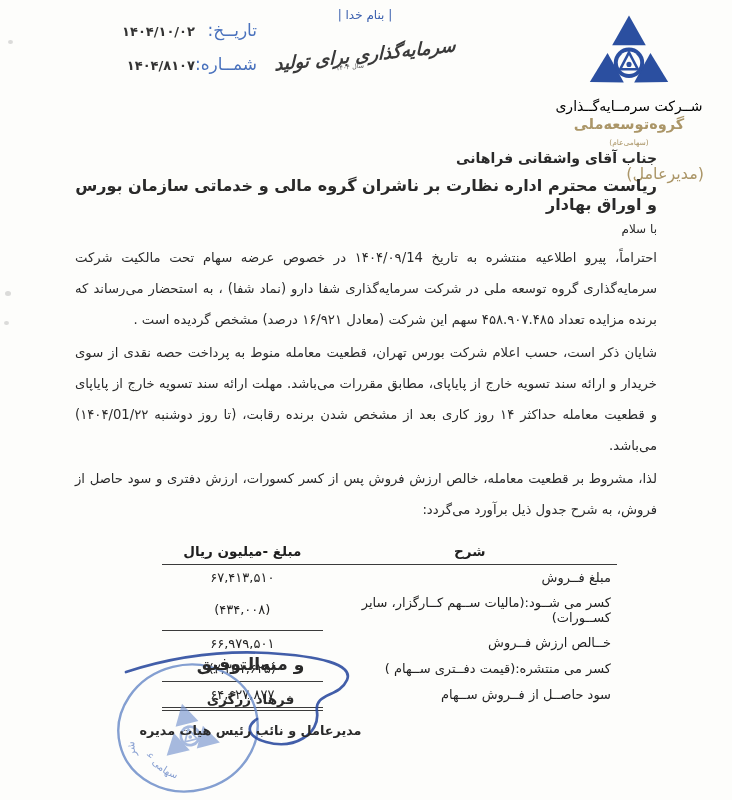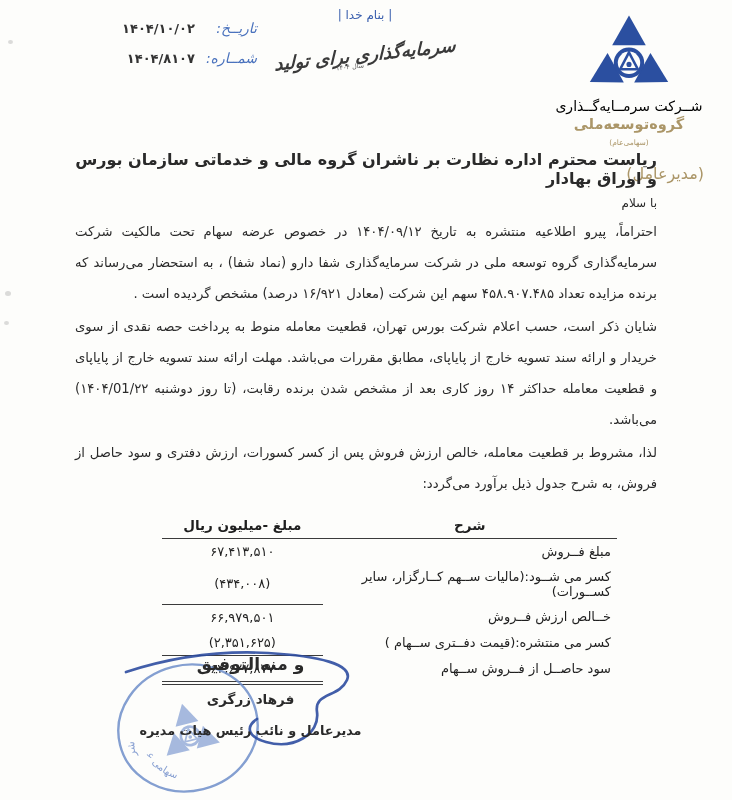--- a/index.html
+++ b/index.html
@@ -27,21 +27,21 @@
     font-family:"DejaVu Serif","Liberation Serif",serif;
     font-style:italic;font-weight:bold;
     font-size:18px;color:#3a3a3a;
     transform:rotate(-6deg) skewX(-6deg);
     white-space:nowrap;
   }
   .slogan-note{font-size:6.5px;color:#555;transform:rotate(-6deg);margin-top:-2px;margin-right:30px;}
 
   .hdr-left{position:absolute;top:20px;left:62px;width:195px;}
   .meta-row{display:flex;flex-direction:row;align-items:baseline;margin-bottom:14px;}
-  .meta-label{width:62px;font-size:14px;color:#4a72bd;flex:none;font-style:italic;}
+  .meta-label{width:62px;font-size:17px;color:#4a72bd;flex:none;}
   .meta-value{direction:ltr;text-align:right;font-size:13px;font-weight:bold;color:#333;flex:1;}
 
   
   .content{position:absolute;top:150px;right:75px;left:75px;}
   .addr1{font-size:14px;font-weight:bold;margin:0 0 10px 0;}
   .addr2{font-size:16px;font-weight:bold;margin:0 0 8px 0;}
   .salutation{font-size:12px;margin:0 0 6px 0;}
   .para{font-size:13.2px;line-height:31px;text-align:justify;margin:0;}
   .para + .para{margin-top:2px;}
 
@@ -114,24 +114,25 @@
       <span class="meta-label">تاریــخ:</span>
       <span class="meta-value">۱۴۰۴/۱۰/۰۲</span>
     </div>
     <div class="meta-row">
       <span class="meta-label">شمــاره:</span>
       <span class="meta-value">۱۴۰۴/۸۱۰۷</span>
     </div>
   </div>
 
   <div class="content">
+    <p class="addr1">جناب آقای واشقانی فراهانی</p>
     <p class="addr2">ریاست محترم اداره نظارت بر ناشران گروه مالی و خدماتی سازمان بورس و اوراق بهادار</p>
     <p class="salutation">با سلام</p>
 
-    <p class="para">احتراماً، پیرو اطلاعیه منتشره به تاریخ ۱۴۰۴/۰۹/۱۲ در خصوص عرضه سهام تحت مالکیت شرکت سرمایه‌گذاری گروه توسعه ملی در شرکت سرمایه‌گذاری شفا دارو (نماد شفا) ، به استحضار می‌رساند که برنده مزایده تعداد ۴۵۸.۹۰۷.۴۸۵ سهم این شرکت (معادل ۱۶/۹۲۱ درصد) مشخص گردیده است .</p>
+    <p class="para">احتراماً، پیرو اطلاعیه منتشره به تاریخ ۱۴۰۴/۰۹/14 در خصوص عرضه سهام تحت مالکیت شرکت سرمایه‌گذاری گروه توسعه ملی در شرکت سرمایه‌گذاری شفا دارو (نماد شفا) ، به استحضار می‌رساند که برنده مزایده تعداد ۴۵۸.۹۰۷.۴۸۵ سهم این شرکت (معادل ۱۶/۹۲۱ درصد) مشخص گردیده است .</p>
     <p class="para">شایان ذکر است، حسب اعلام شرکت بورس تهران، قطعیت معامله منوط به پرداخت حصه نقدی از سوی خریدار و ارائه سند تسویه خارج از پایاپای، مطابق مقررات می‌باشد. مهلت ارائه سند تسویه خارج از پایاپای و قطعیت معامله حداکثر ۱۴ روز کاری بعد از مشخص شدن برنده رقابت، (تا روز دوشنبه ۱۴۰۴/01/۲۲) می‌باشد.</p>
     <p class="para">لذا، مشروط بر قطعیت معامله، خالص ارزش فروش پس از کسر کسورات، ارزش دفتری و سود حاصل از فروش، به شرح جدول ذیل برآورد می‌گردد:</p>
 
     <table class="fin-table">
       <thead>
         <tr>
           <th>شرح</th>
           <th>مبلغ  -میلیون ریال</th>
         </tr>
       </thead>

